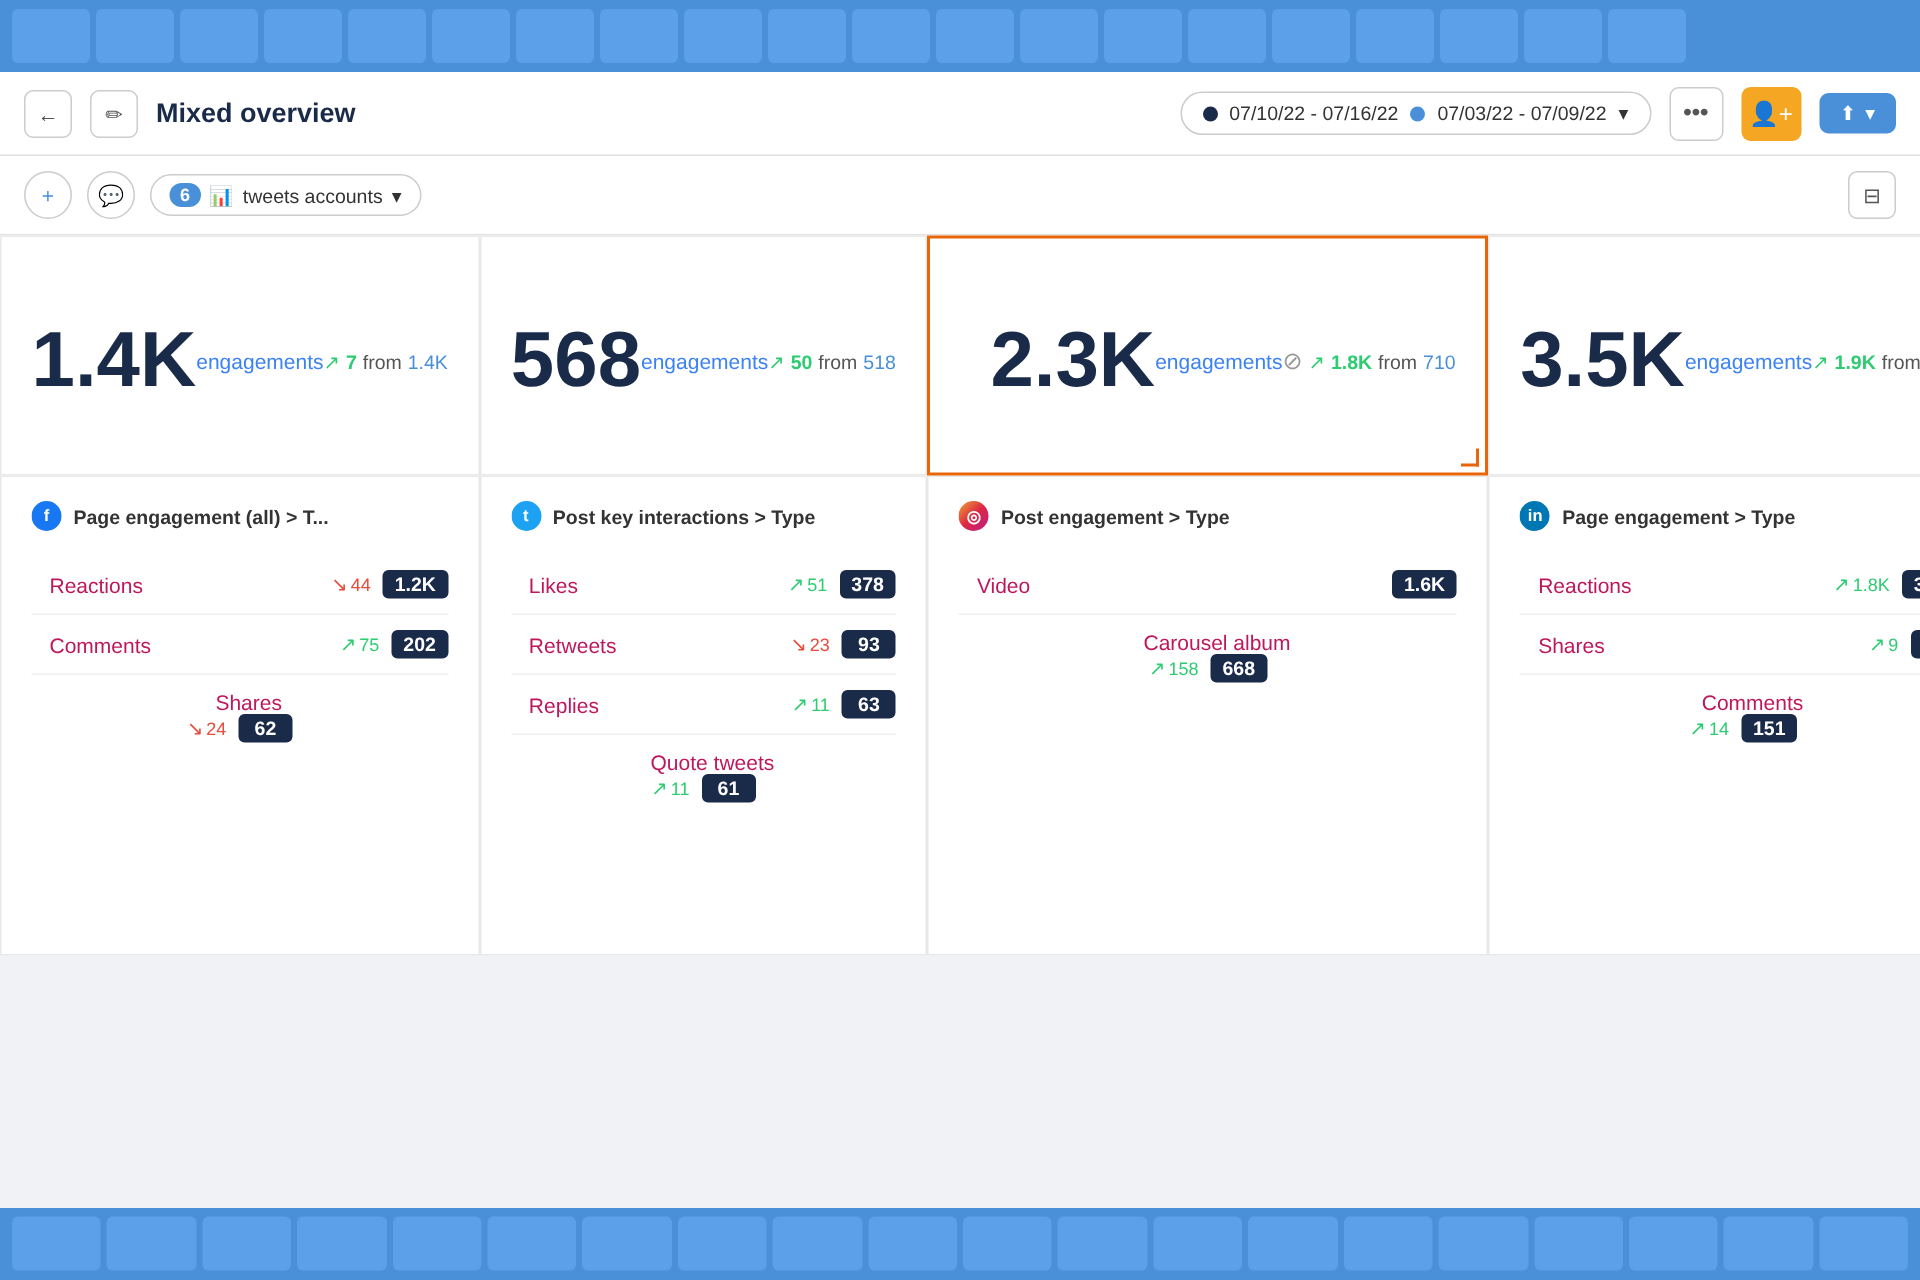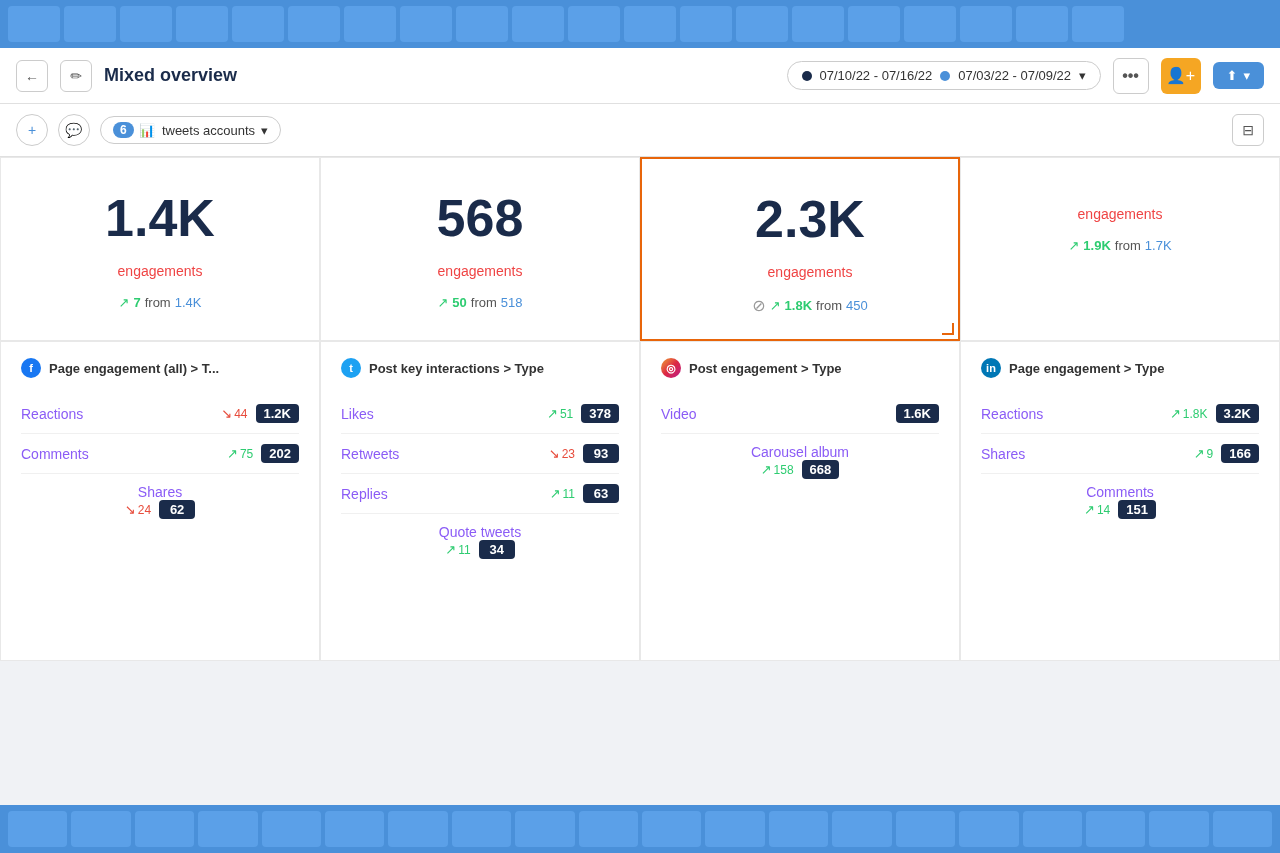--- a/index.html
+++ b/index.html
@@ -152,38 +152,38 @@
       gap: 0;
       padding: 0;
     }
 
     
     .metric-card {
       background: #fff;
       border: 1px solid #e8e8e8;
       padding: 32px 20px 24px;
       display: flex;
-      flex-direction: column;
+      flex-direction: row;
       align-items: center;
       min-height: 160px;
     }
     .metric-card.highlighted {
       border: 2px solid #e8650a;
       position: relative;
       padding-left: 40px;
     }
     .metric-value {
       font-size: 52px;
       font-weight: 700;
       color: #1a2b4a;
       line-height: 1.1;
     }
     .metric-label {
       font-size: 14px;
-      color: #ef4444;
+      color: #3b82f6;
       margin-top: 16px;
       margin-bottom: 16px;
     }
     .metric-change {
       font-size: 13px;
       color: #555;
       display: flex;
       align-items: center;
       gap: 4px;
     }
@@ -228,21 +228,21 @@
     .metric-row {
       display: flex;
       align-items: center;
       justify-content: space-between;
       padding: 10px 0;
       border-bottom: 1px solid #f0f0f0;
       font-size: 14px;
       color: #333;
     }
     .metric-row:last-child { border-bottom: none; flex-direction: column; }
-    .metric-row-label { color: #8b5cf6; font-size: 14px; }
+    .metric-row-label { color: #be185d; font-size: 14px; margin-left: 12px; }
     .metric-row-right {
       display: flex;
       align-items: center;
       gap: 8px;
     }
     .val-badge {
       background: #1a2b4a;
       color: #fff;
       border-radius: 4px;
       padding: 2px 8px;
@@ -385,26 +385,27 @@
   </div>
 
   <div class="metric-card highlighted">
     <div class="metric-value">2.3K</div>
     <div class="metric-label">engagements</div>
     <div class="metric-change">
       <span class="lock-icon">⊘</span>
       <span class="arrow-up">↗</span>
       <span class="change-num">1.8K</span>
       <span>from</span>
-      <span class="change-prev">450</span>
+      <span class="change-prev">710</span>
     </div>
     <div class="highlighted-corner"></div>
   </div>
 
   <div class="metric-card">
+    <div class="metric-value">3.5K</div>
     <div class="metric-label">engagements</div>
     <div class="metric-change">
       <span class="arrow-up">↗</span>
       <span class="change-num">1.9K</span>
       <span>from</span>
       <span class="change-prev">1.7K</span>
     </div>
   </div>
 
   <div class="detail-card">
@@ -479,21 +480,21 @@
         <span class="val-badge">63</span>
       </div>
     </div>
     <div class="metric-row">
       <span class="metric-row-label">Quote tweets</span>
       <div class="metric-row-right">
         <span class="change-indicator">
           <span class="arrow-up">↗</span>
           <span style="color:#2ecc71">11</span>
         </span>
-        <span class="val-badge">34</span>
+        <span class="val-badge">61</span>
       </div>
     </div>
   </div>
 
   <div class="detail-card">
     <div class="card-header">
       <span class="social-icon ig-icon">◎</span>
       <span>Post engagement &gt; Type</span>
     </div>
     <div class="metric-row">

